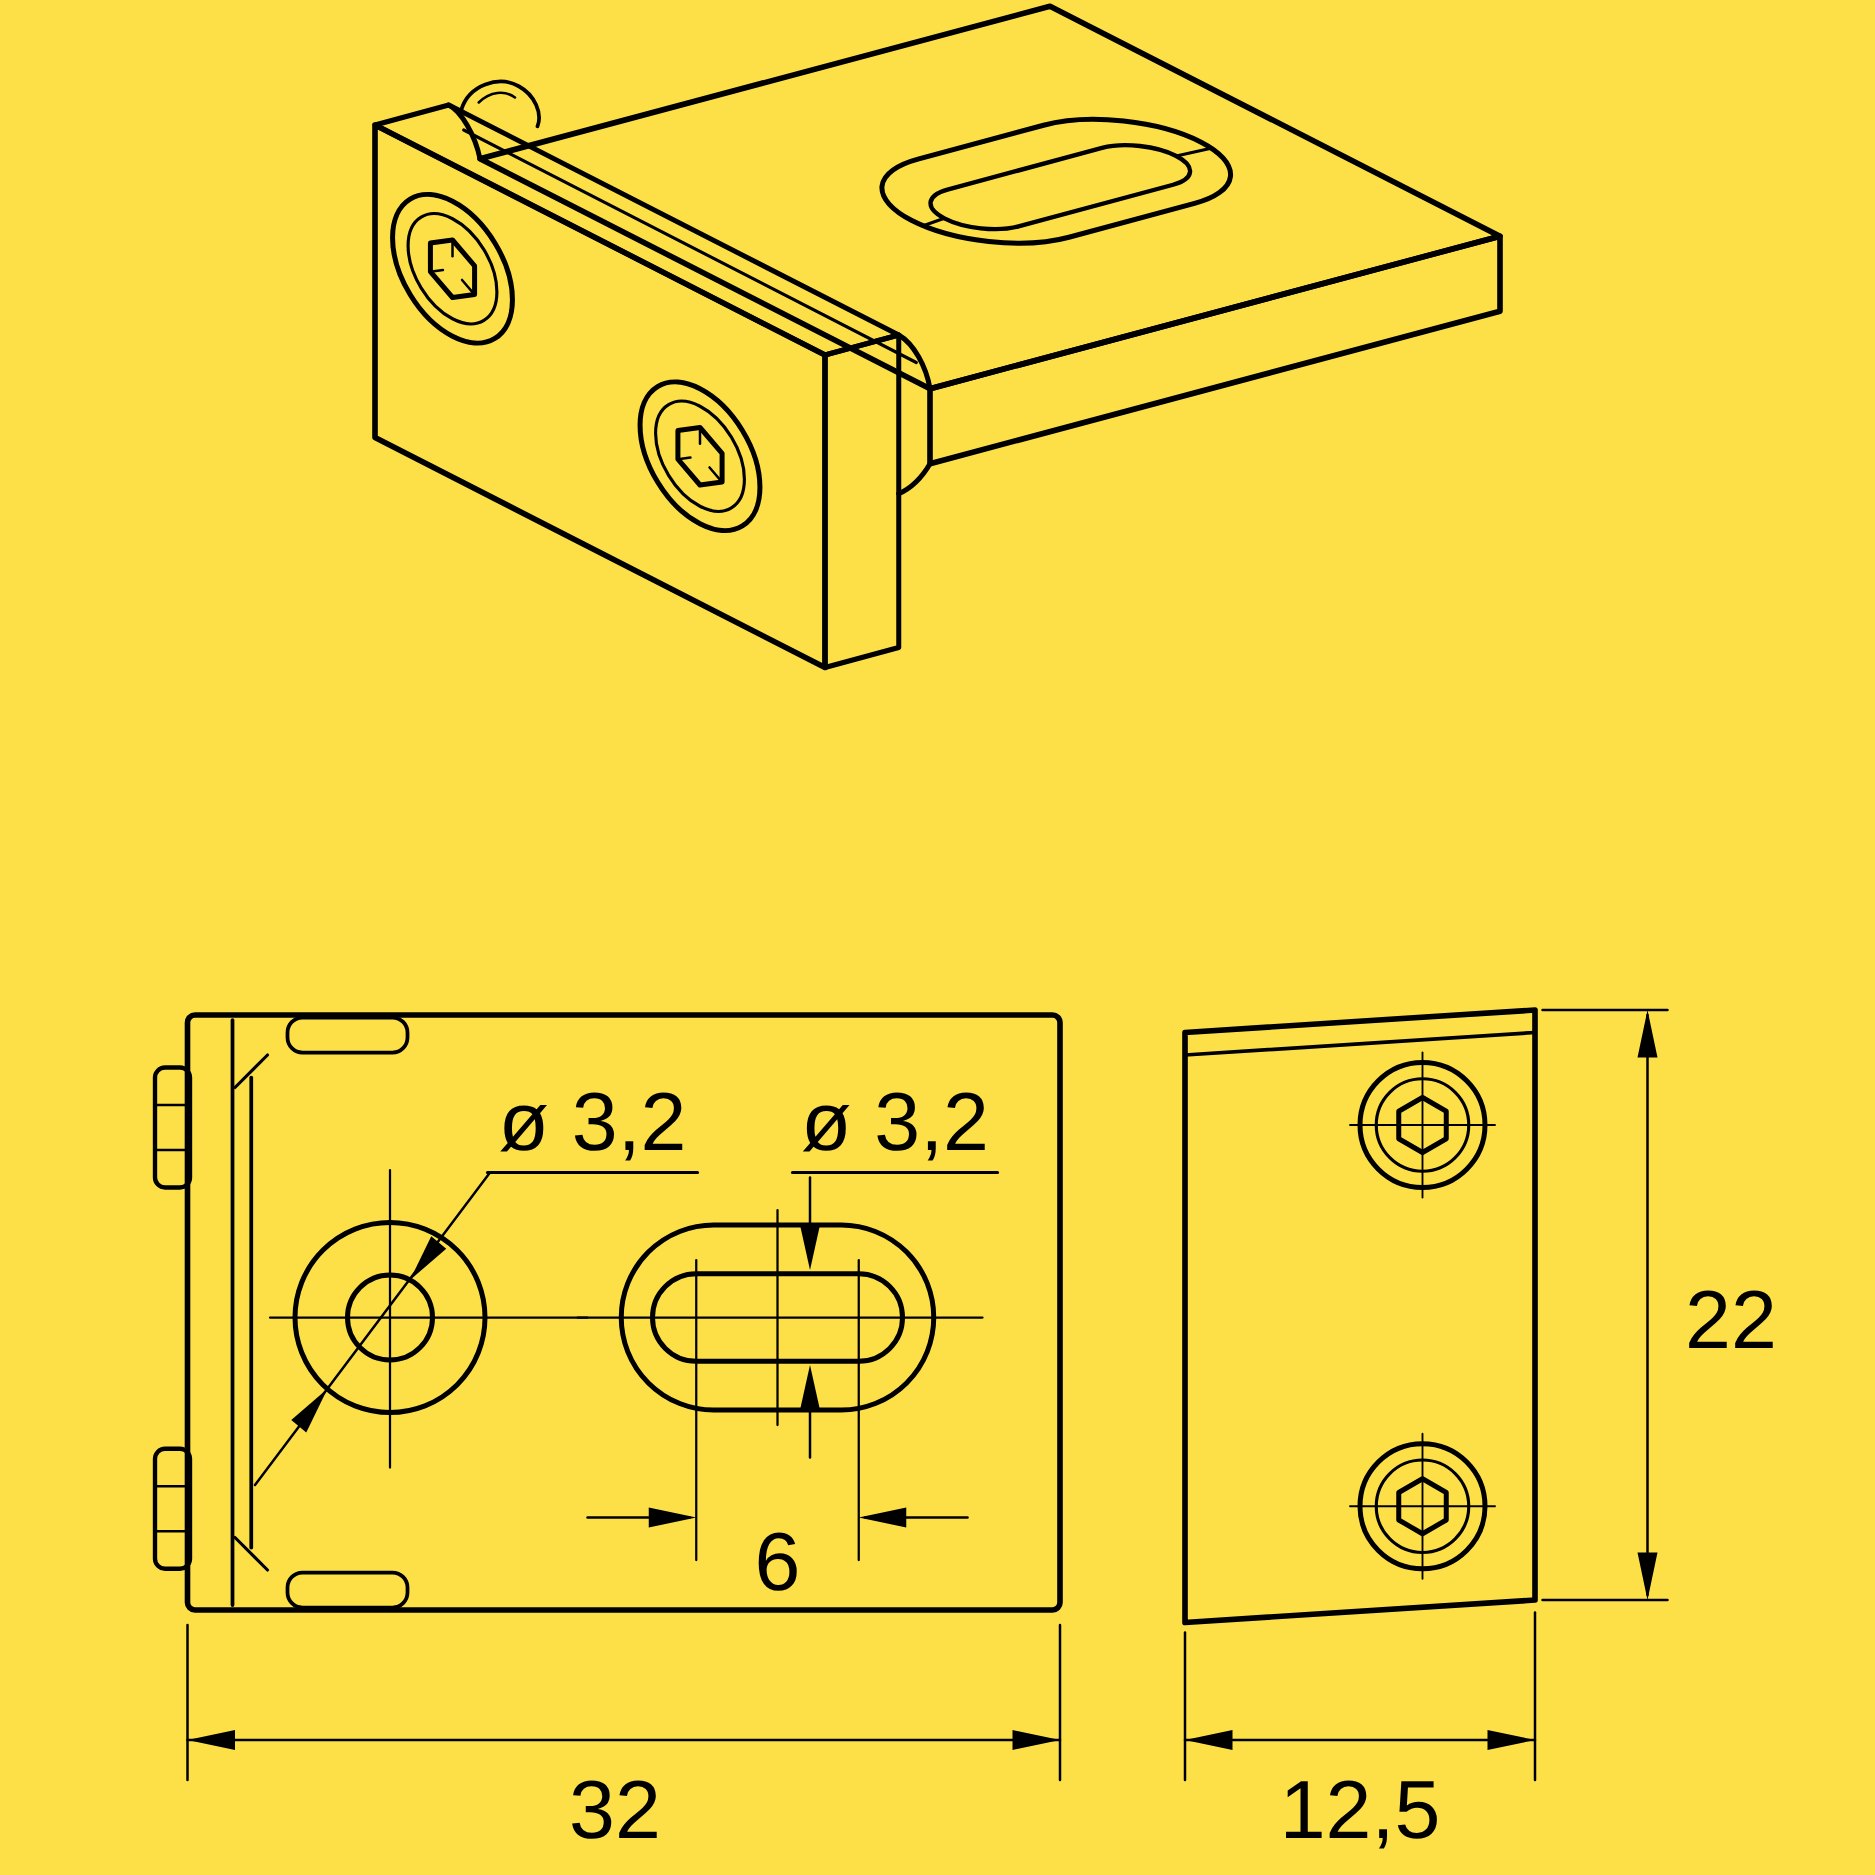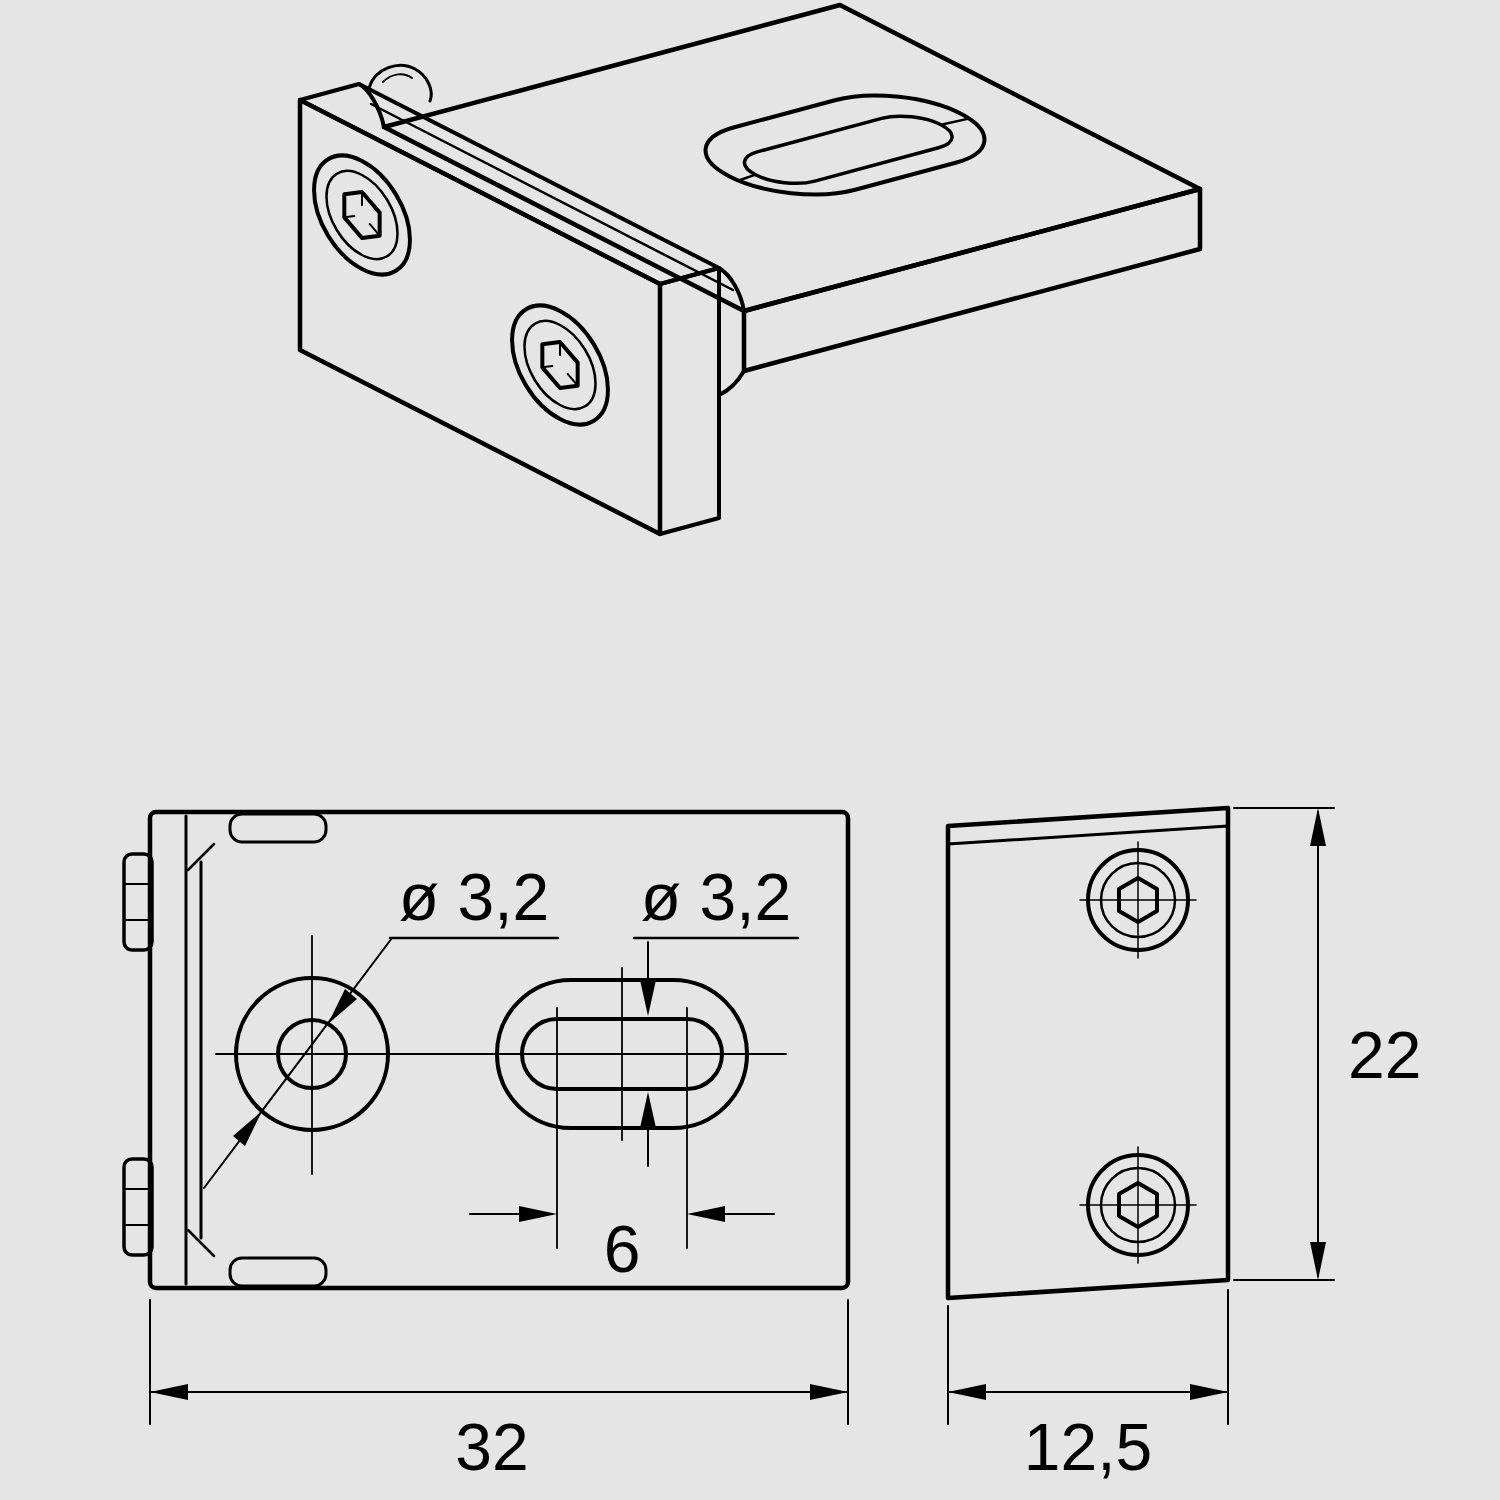--- a/index.html
+++ b/index.html
@@ -1,16 +1,16 @@
 <!DOCTYPE html>
 <html><head>
 <meta charset="utf-8">
 <style>
   html,body{margin:0;padding:0;background:#ffffff;}
-  .stage{width:1500px;height:1500px;background:#e5e5e5;position:relative;overflow:hidden;}
+  .stage{width:1500px;height:1500px;background:#fde047;position:relative;overflow:hidden;}
   svg{display:block;}
   text{font-family:"Liberation Sans","DejaVu Sans",sans-serif;font-size:66px;fill:#000;}
 </style>
 </head>
 <body>
 
 <div class="stage">
 <svg width="1500" height="1500" viewBox="0 0 1500 1500">
 
   <g stroke="#000" fill="none" stroke-linecap="round" stroke-linejoin="round">

